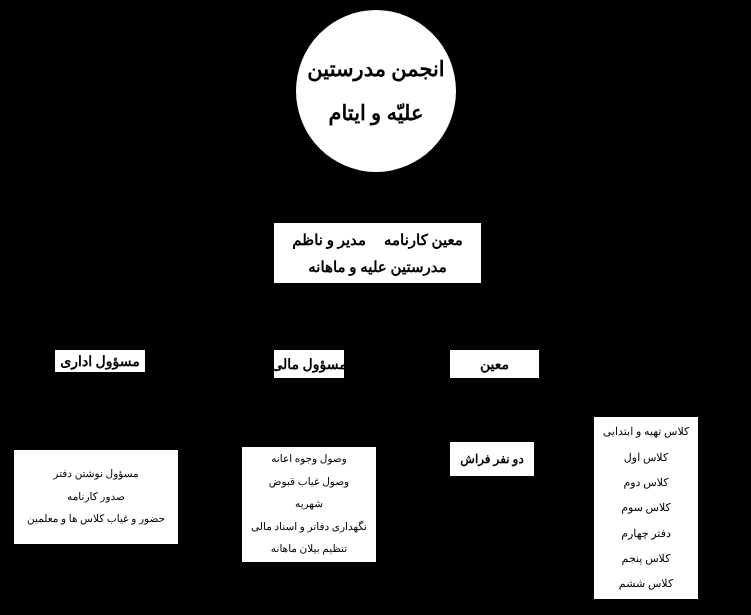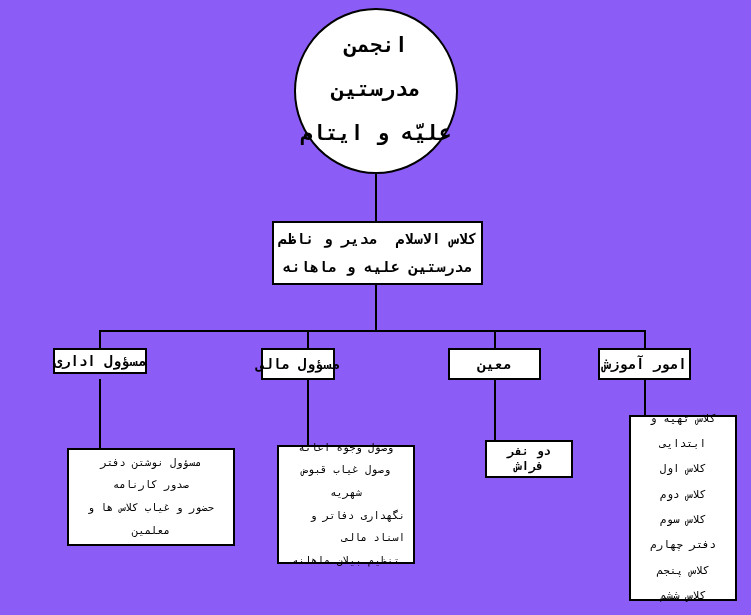--- a/index.html
+++ b/index.html
@@ -1,23 +1,23 @@
 <!DOCTYPE html>
 <html lang="fa"><head>
 <meta charset="utf-8">
 <style>
   * { margin: 0; padding: 0; box-sizing: border-box; }
   html, body { background: #ffffff; }
   .canvas {
     position: relative;
     width: 751px;
     height: 615px;
-    background: #8b5cf6;
+    background: #000000;
     color: #000000;
-    font-family: Liberation Mono, monospace;
+    font-family: Liberation Serif, serif;
     overflow: hidden;
   }
   .node {
     position: absolute;
     border: 2px solid #000000;
     background: #ffffff;
     display: flex;
     flex-direction: column;
     align-items: center;
     justify-content: center;
@@ -40,21 +40,21 @@
   .director-line2 {
     margin-top: 9px;
     font-size: 15px;
     font-weight: bold;
   }
   .branch-label {
     font-size: 14px;
     font-weight: bold;
     white-space: nowrap;
   }
-  .detail-box { padding: 4px 8px; margin-left: 37px; }
+  .detail-box { padding: 4px 8px; }
   .detail-line { font-size: 10.5px; line-height: 2.15; }
   .detail-line-lg { font-size: 12px; font-weight: bold; }
   .edu-line { font-size: 11px; line-height: 2.3; }
   .vline, .hline { position: absolute; background: #000000; }
   .vline { width: 2px; }
   .hline { height: 2px; }
 </style>
 </head>
 <body>
 
@@ -64,54 +64,51 @@
     <div class="circle-text">
       <div>انجمن مدرستین</div>
       <div>علیّه و ایتام</div>
     </div>
   </div>
 
   <div class="vline" style="left:375px; top:174px; height:48px;"></div>
 
   <div class="node" style="left:272px; top:221px; width:211px; height:64px;">
     <div class="director-row">
-      <span>کلاس الاسلام</span>
+      <span>معین کارنامه</span>
       <span>مدیر و ناظم</span>
     </div>
     <div class="director-line2">مدرستین علیه و ماهانه</div>
   </div>
 
   <div class="vline" style="left:375px; top:285px; height:47px;"></div>
 
   <div class="hline" style="left:99px; top:330px; width:547px;"></div>
 
   <div class="vline" style="left:99px; top:330px; height:19px;"></div>
   <div class="vline" style="left:307px; top:330px; height:19px;"></div>
   <div class="vline" style="left:494px; top:330px; height:19px;"></div>
   <div class="vline" style="left:644px; top:330px; height:19px;"></div>
 
   <div class="node" style="left:53px; top:348px; width:94px; height:26px;">
     <div class="branch-label">مسؤول اداری</div>
   </div>
-  <div class="node" style="left:261px; top:348px; width:74px; height:32px;">
+  <div class="node" style="left:272px; top:348px; width:74px; height:32px;">
     <div class="branch-label">مسؤول مالی</div>
   </div>
   <div class="node" style="left:448px; top:348px; width:93px; height:32px;">
     <div class="branch-label">معین</div>
-  </div>
-  <div class="node" style="left:598px; top:348px; width:93px; height:32px;">
-    <div class="branch-label">امور آموزش</div>
   </div>
 
   <div class="vline" style="left:99px; top:379px; height:70px;"></div>
   <div class="vline" style="left:307px; top:379px; height:67px;"></div>
   <div class="vline" style="left:494px; top:379px; height:62px;"></div>
   <div class="vline" style="left:644px; top:379px; height:37px;"></div>
 
-  <div class="node detail-box" style="left:30px; top:448px; width:168px; height:98px;">
+  <div class="node detail-box" style="left:12px; top:448px; width:168px; height:98px;">
     <div class="detail-line">مسؤول نوشتن دفتر</div>
     <div class="detail-line">صدور کارنامه</div>
     <div class="detail-line">حضور و غیاب کلاس ها و معلمین</div>
   </div>
 
   <div class="node detail-box" style="left:240px; top:445px; width:138px; height:119px;text-align:right;">
     <div class="detail-line">وصول وجوه اعانه</div>
     <div class="detail-line">وصول غیاب قبوض</div>
     <div class="detail-line">شهریه</div>
     <div class="detail-line">نگهداری دفاتر و اسناد مالی</div>

